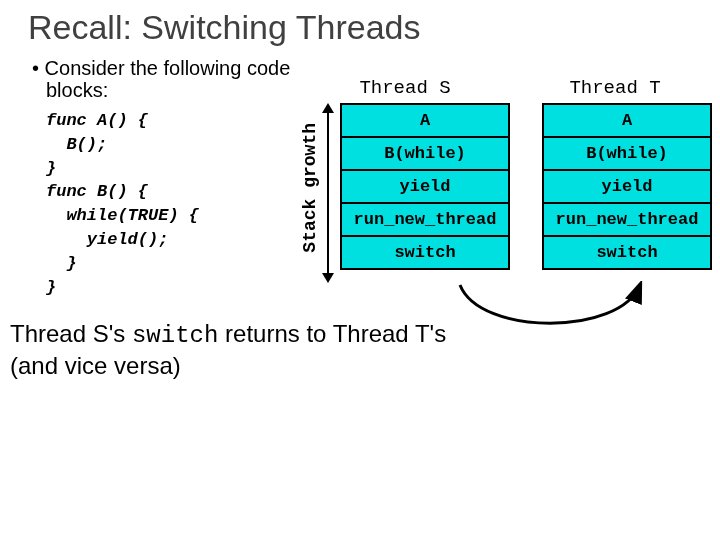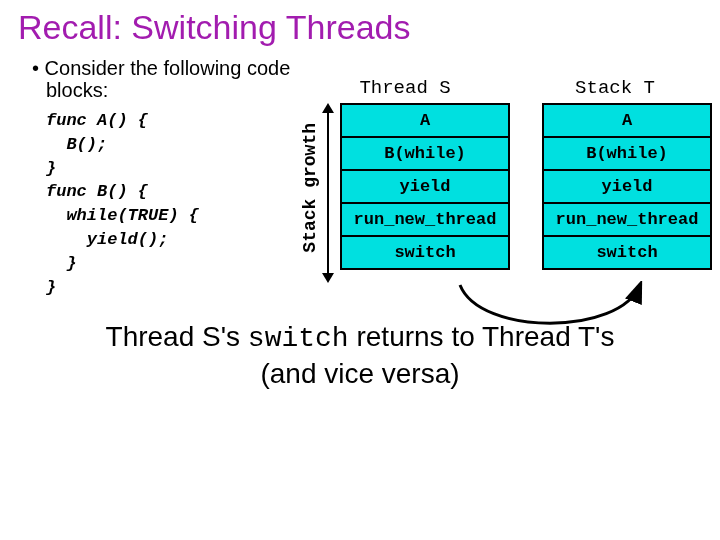--- a/index.html
+++ b/index.html
@@ -7,22 +7,22 @@
     margin: 0;
     width: 720px;
     height: 540px;
     font-family: Arial, Helvetica, sans-serif;
     background: #fff;
     overflow: hidden;
     position: relative;
   }
   .title {
     font-size: 34px;
-    color: #a21caf;
-    padding: 8px 12px 4px 18px;
+    color: #404040;
+    padding: 8px 12px 4px 28px;
     font-weight: normal;
   }
   .content {
     display: flex;
     padding: 0 0 0 20px;
   }
   .left {
     width: 280px;
     flex-shrink: 0;
   }
@@ -126,22 +126,22 @@
   }
   .stack .cell:last-child { border-bottom: none; }
   .curved-arrow {
     position: absolute;
     left: 120px;
     top: 230px;
     width: 260px;
     height: 60px;
   }
   .bottom-text {
-    font-size: 28px;
-    text-align: center;
+    font-size: 24px;
+    text-align: left;
     margin: 12px 10px 0 10px;
     line-height: 1.25;
   }
 </style>
 </head>
 <body>
 
 <div class="title">Recall: Switching Threads</div>
 
 <div class="content">
@@ -154,21 +154,21 @@
 func B() {
   while(TRUE) {
     yield();
   }
 }</div>
   </div>
 
   <div class="right">
     <div class="thread-headers">
       <div class="th-head">Thread S</div>
-      <div class="th-head">Stack T</div>
+      <div class="th-head">Thread T</div>
     </div>
 
     <div class="stacks-area">
       <div class="stack-label">Stack growth</div>
       <div class="arrow-col">
         <div class="arrow-head-up"></div>
         <div class="arrow-line"></div>
         <div class="arrow-head-down"></div>
       </div>
       <div class="stacks">

